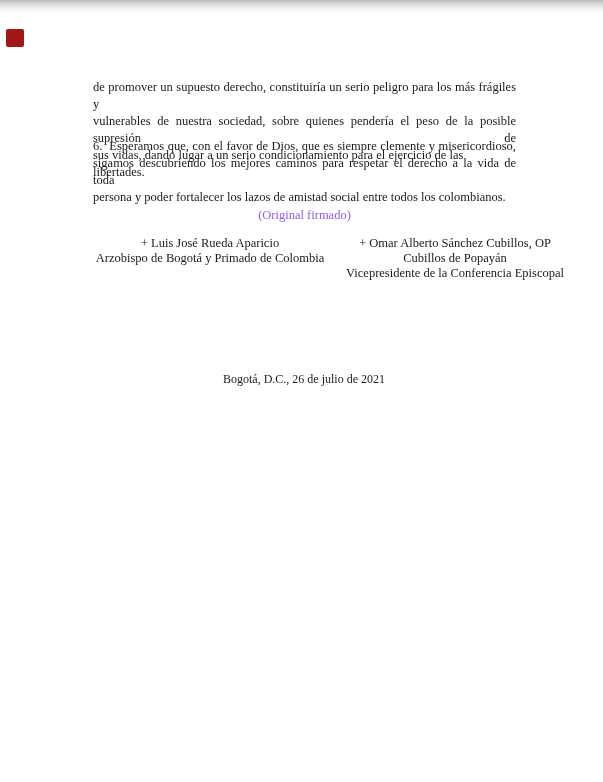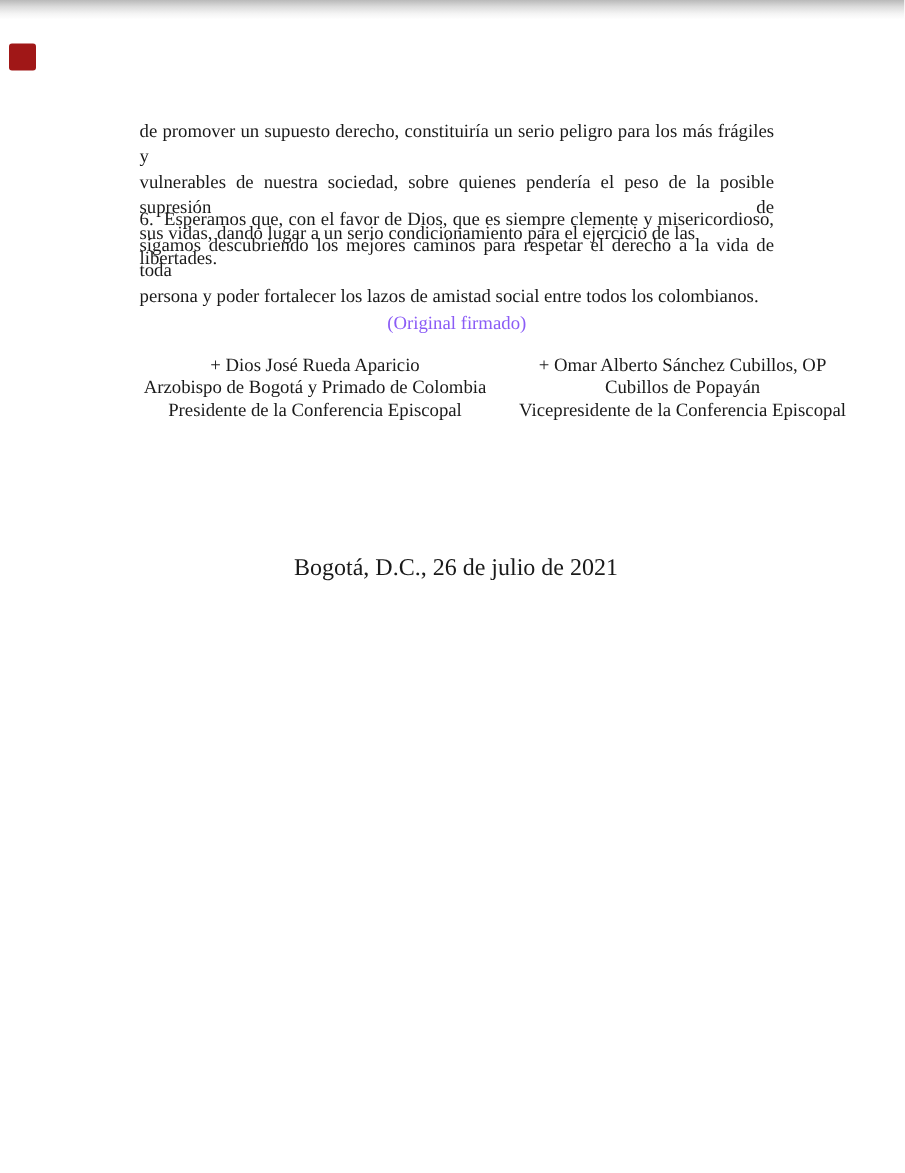--- a/index.html
+++ b/index.html
@@ -55,21 +55,21 @@
     line-height: 15px;
   }
   .sig-left   { left: 210px; top: 236px; }
   .sig-right  { left: 455px; top: 236px; text-align: center; }
   .sig-center { left: 304px; top: 304px; }
   .dateline {
     position: absolute;
     left: 304px; top: 371px;
     transform: translateX(-50%);
     white-space: nowrap;
-    font-size: 16px;
+    font-size: 12px;
     line-height: 16px;
     text-align: center;
   }
 </style>
 </head>
 <body>
 
 <div class="screen">
 
   <div class="top-shadow"></div>
@@ -84,23 +84,22 @@
 
   <div class="para para-six">
     <div class="pline just">6.&nbsp;&nbsp;Esperamos que, con el favor de Dios, que es siempre clemente y misericordioso,</div>
     <div class="pline just">sigamos descubriendo los mejores caminos para respetar el derecho a la vida de toda</div>
     <div class="pline">persona y poder fortalecer los lazos de amistad social entre todos los colombianos.</div>
   </div>
 
   <div class="signed-note" style="color: #8b5cf6;">(Original firmado)</div>
 
   <div class="sig-block sig-left">
-    <div>+ Dios José Rueda Aparicio</div>
+    <div>+ Luis José Rueda Aparicio</div>
     <div>Arzobispo de Bogotá y Primado de Colombia</div>
-    <div>Presidente de la Conferencia Episcopal</div>
   </div>
 
   <div class="sig-block sig-right">
     <div>+ Omar Alberto Sánchez Cubillos, OP</div>
     <div>Cubillos de Popayán</div>
     <div>Vicepresidente de la Conferencia Episcopal</div>
   </div>
 
 
   <div class="dateline">Bogotá, D.C., 26 de julio de 2021</div>

